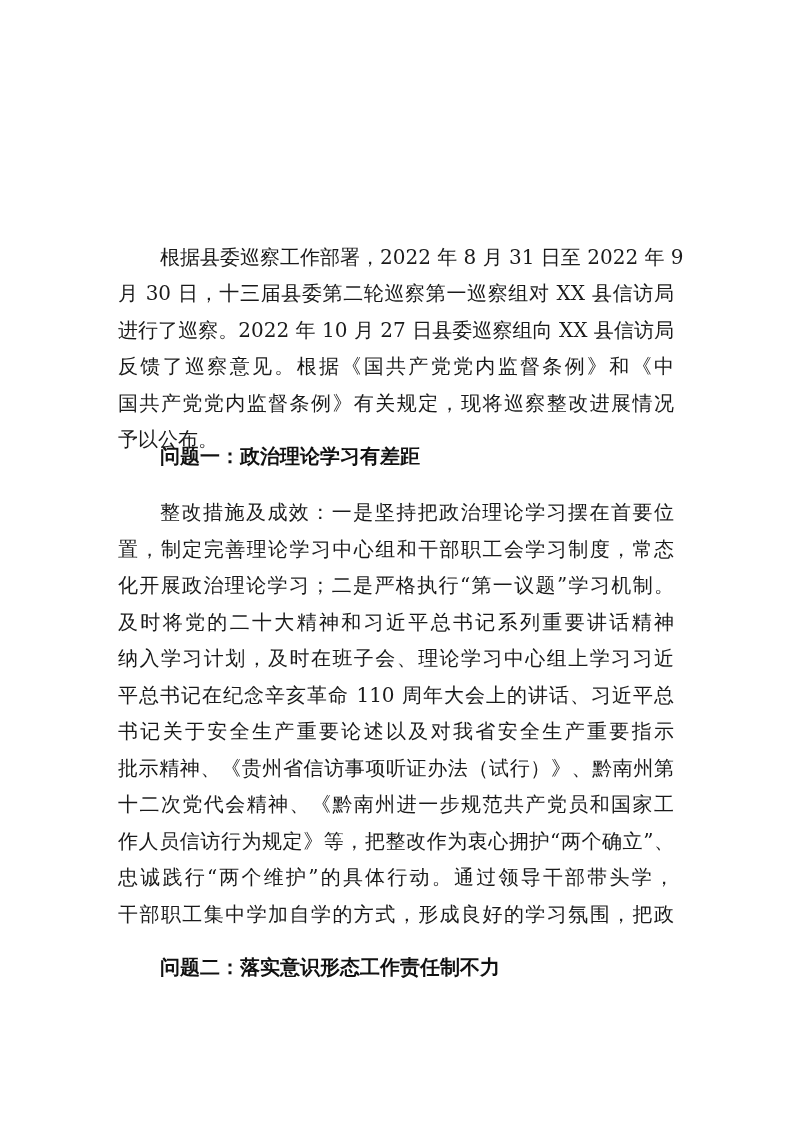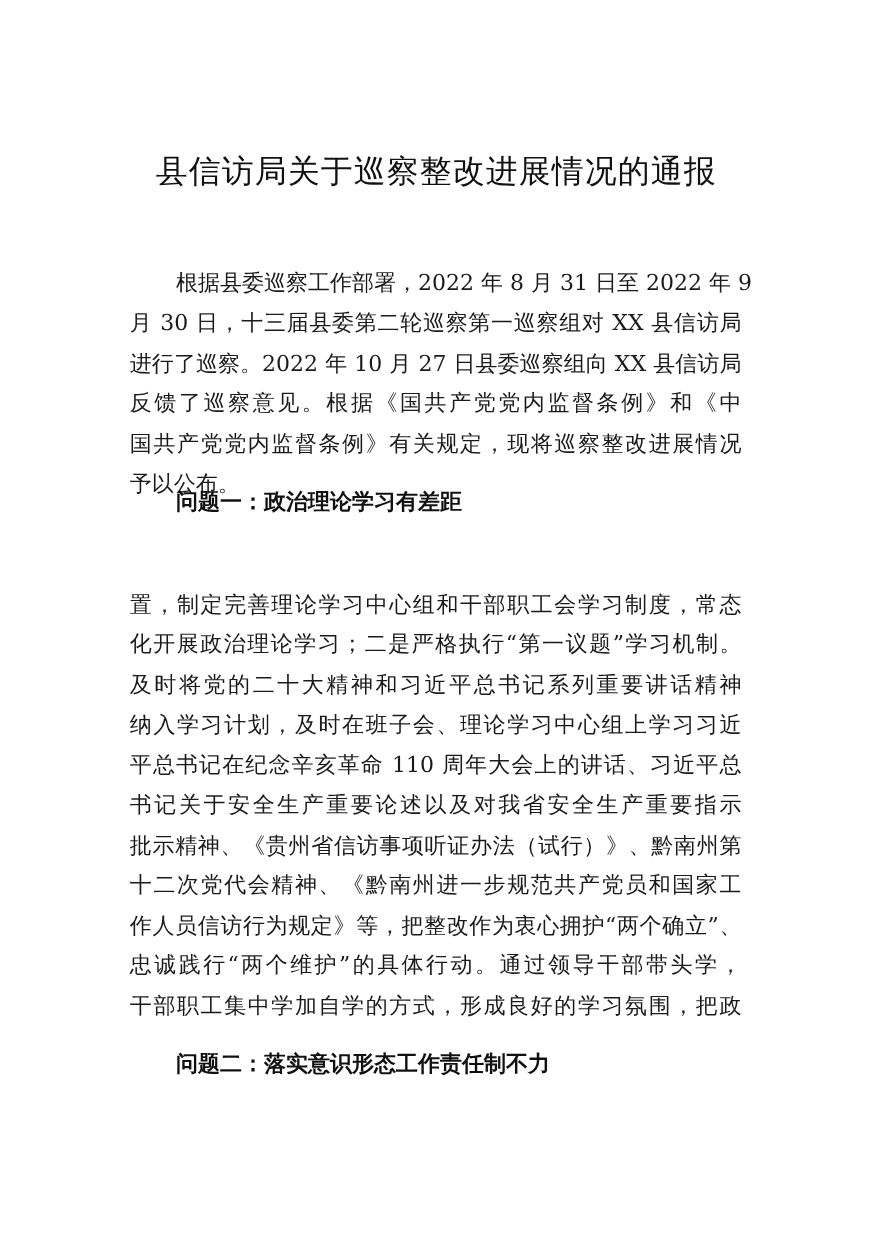--- a/index.html
+++ b/index.html
@@ -21,30 +21,30 @@
     .heading {
       position: absolute; left: 160px; height: 34px; line-height: 34px;
       font-family: "DejaVu Sans", "Liberation Sans", sans-serif;
       font-size: 20px; font-weight: bold; color: #111; white-space: nowrap;
     }
   </style>
 </head>
 <body>
 
 <div class="page">
-  <div class="title">县信访局关于巡察整改进展情况的通报</div>
 
   <div class="line indent" style="top:220px">根据县委巡察工作部署，2022 年 8 月 31 日至 2022 年 9</div>
   <div class="line" style="top:256px">月 30 日，十三届县委第二轮巡察第一巡察组对 XX 县信访局</div>
   <div class="line" style="top:293px">进行了巡察。2022 年 10 月 27 日县委巡察组向 XX 县信访局</div>
   <div class="line" style="top:329px">反馈了巡察意见。根据《国共产党党内监督条例》和《中</div>
   <div class="line" style="top:366px">国共产党党内监督条例》有关规定，现将巡察整改进展情况</div>
   <div class="line last" style="top:402px">予以公布。</div>
 
   <div class="heading" style="top:439px">问题一：政治理论学习有差距</div>
+  <div class="line indent" style="top:475px">整改措施及成效：一是坚持把政治理论学习摆在首要位</div>
   <div class="line" style="top:512px">置，制定完善理论学习中心组和干部职工会学习制度，常态</div>
   <div class="line" style="top:548px">化开展政治理论学习；二是严格执行“第一议题”学习机制。</div>
   <div class="line" style="top:585px">及时将党的二十大精神和习近平总书记系列重要讲话精神</div>
   <div class="line" style="top:621px">纳入学习计划，及时在班子会、理论学习中心组上学习习近</div>
   <div class="line" style="top:658px">平总书记在纪念辛亥革命 110 周年大会上的讲话、习近平总</div>
   <div class="line" style="top:694px">书记关于安全生产重要论述以及对我省安全生产重要指示</div>
   <div class="line" style="top:731px">批示精神、《贵州省信访事项听证办法（试行）》、黔南州第</div>
   <div class="line" style="top:767px">十二次党代会精神、《黔南州进一步规范共产党员和国家工</div>
   <div class="line" style="top:804px">作人员信访行为规定》等，把整改作为衷心拥护“两个确立”、</div>
   <div class="line" style="top:877px">干部职工集中学加自学的方式，形成良好的学习氛围，把政</div>

